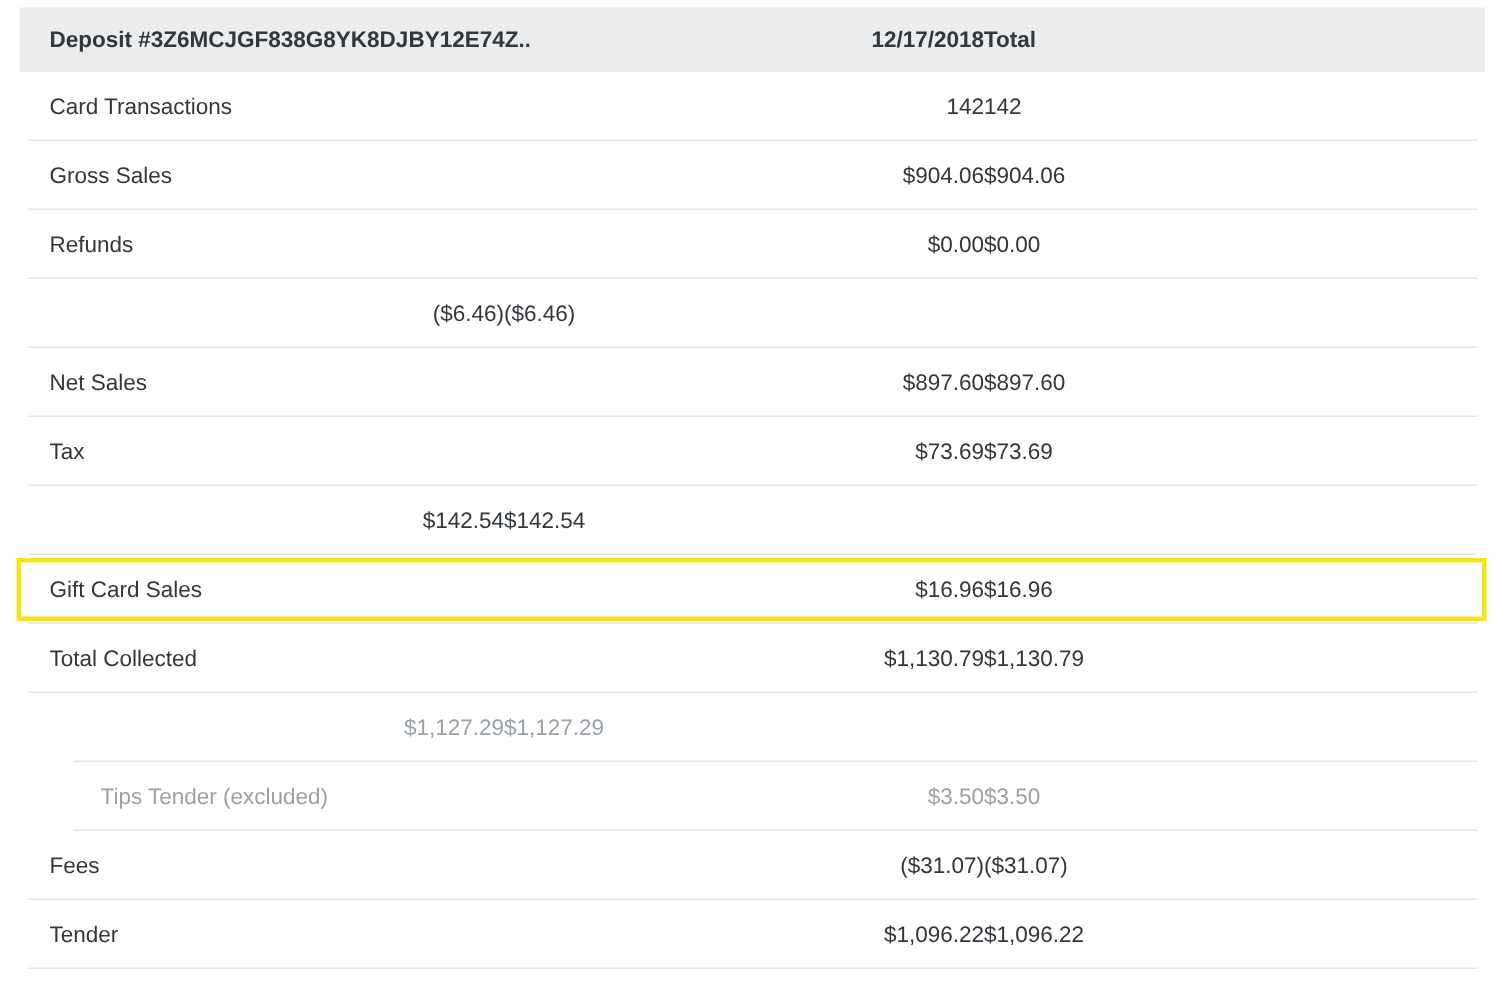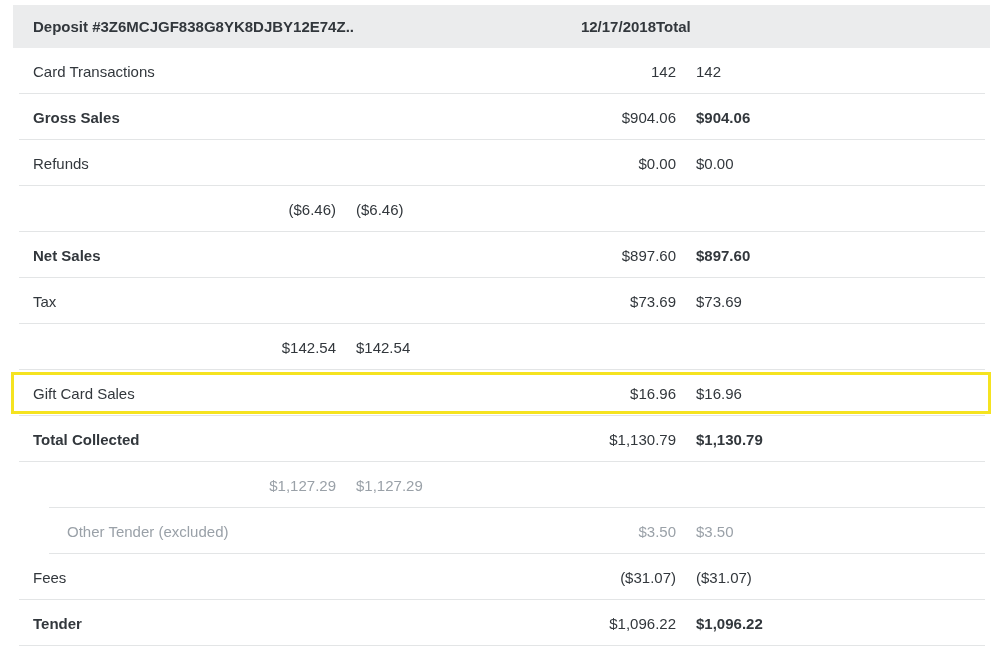--- a/index.html
+++ b/index.html
@@ -22,36 +22,35 @@
     background: #ebeced;
     padding: 0 20px;
     font-weight: bold;
   }
   .row {
     position: relative;
     display: flex;
     align-items: center;
     height: 46px;
     padding: 0 20px;
-    gap: 20px;
   }
   .row::after {
     content: "";
     position: absolute;
     left: 6px;
     right: 5px;
     bottom: 0;
     height: 1px;
     background: #e3e5e6;
   }
   .row.sub::after { left: 36px; }
   .col-label { width: 320px; white-space: nowrap; overflow: hidden; }
   .col-mid   { width: 303px; text-align: right; white-space: nowrap; }
   .col-right { flex: 1; text-align: left; white-space: nowrap; }
-  .bold .col-label, .bold .col-right { font-weight: bold; }
+  .bold .col-label, .bold .col-right { font-weight: normal; }
   .sub { color: #9aa1a8; }
   .sub .col-label { padding-left: 34px; }
   .hl-box {
     position: absolute;
     left: -2px;
     right: -1px;
     top: 2px;
     bottom: 2px;
     border: 3px solid #f5e320;
     pointer-events: none;
@@ -121,21 +120,21 @@
     <div class="col-mid">$1,130.79</div>
     <div class="col-right">$1,130.79</div>
   </div>
 
   <div class="row sub">
     <div class="col-mid">$1,127.29</div>
     <div class="col-right">$1,127.29</div>
   </div>
 
   <div class="row sub">
-    <div class="col-label">Other Tender (excluded)</div>
+    <div class="col-label">Tips Tender (excluded)</div>
     <div class="col-mid">$3.50</div>
     <div class="col-right">$3.50</div>
   </div>
 
   <div class="row">
     <div class="col-label">Fees</div>
     <div class="col-mid">($31.07)</div>
     <div class="col-right">($31.07)</div>
   </div>
 

